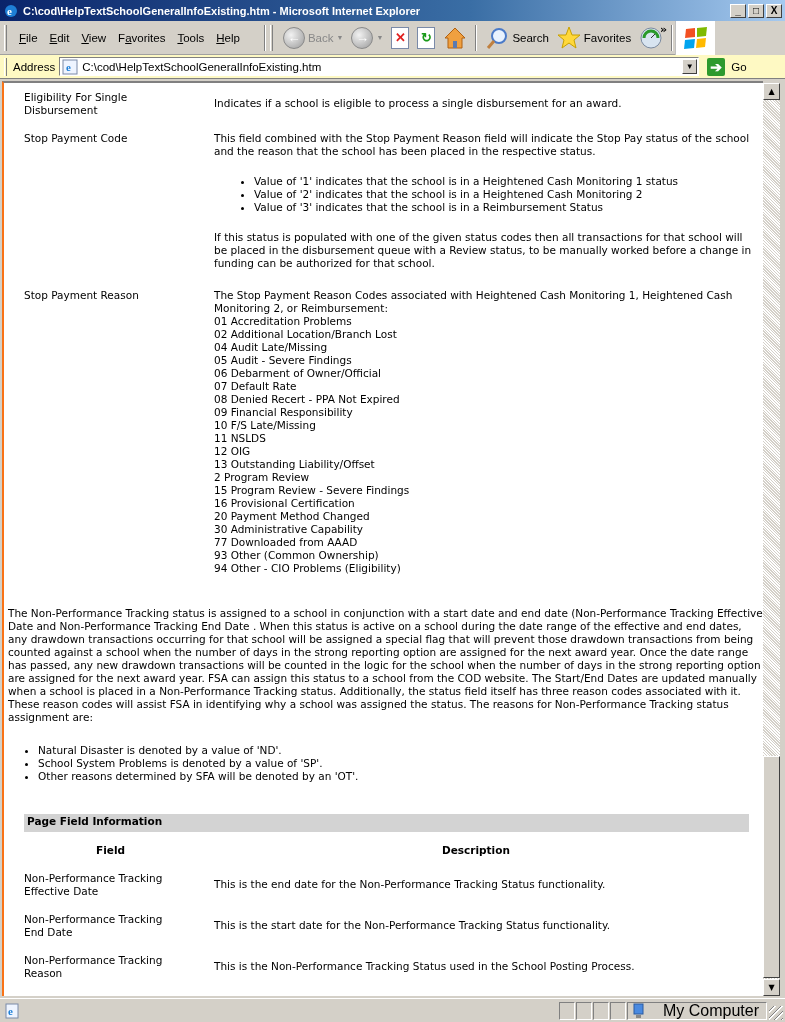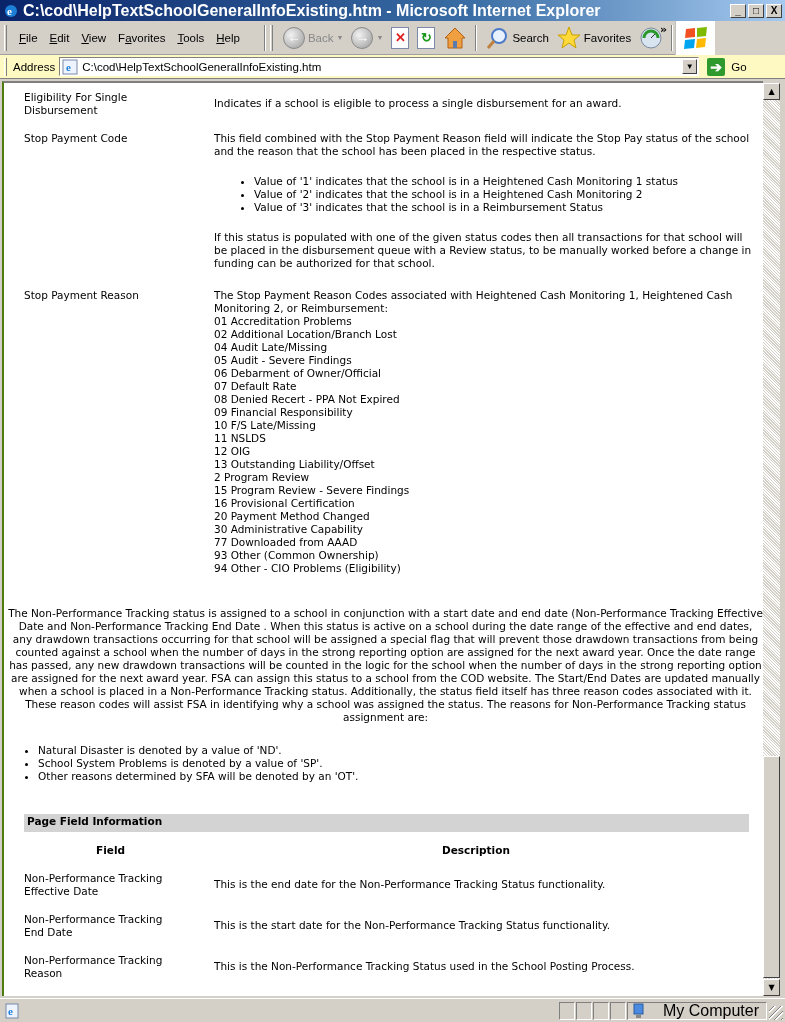--- a/index.html
+++ b/index.html
@@ -3,21 +3,21 @@
 <meta charset="utf-8">
 <style>
   * { box-sizing: border-box; margin: 0; padding: 0; }
   html, body { width: 785px; height: 1022px; overflow: hidden; background: #d4d0c8; }
   body { font-family: "DejaVu Sans", sans-serif; font-size: 11px; color: #000; position: relative; }
 
   .titlebar { position: absolute; left: 0; top: 0; width: 785px; height: 21px;
     background: linear-gradient(to right, #0a246a 0%, #3a6ea5 60%, #a6caf0 100%);
     color: #fff; font-weight: bold; font-size: 12px; display: flex; align-items: center; }
   .titlebar .ie-icon { width: 16px; height: 16px; margin: 0 4px 0 3px; }
-  .titlebar .title-text { flex: 1; white-space: nowrap; overflow: hidden; font-family: "Liberation Sans", sans-serif; font-size: 16px; }
+  .titlebar .title-text { flex: 1; white-space: nowrap; overflow: hidden; font-family: "Liberation Sans", sans-serif; font-size: 11px; }
   .win-btns { display: flex; gap: 2px; margin-right: 3px; }
   .win-btn { width: 16px; height: 14px; background: #d4d0c8; border: 1px solid; border-color: #fff #404040 #404040 #fff;
     color: #000; font-size: 10px; line-height: 12px; text-align: center; font-weight: bold; font-family: "Liberation Sans", sans-serif; }
 
   .toolbar-row { position: absolute; left: 0; top: 21px; width: 715px; height: 34px; background: #d4d0c8;
     border-bottom: 1px solid #a0a0a0; display: flex; align-items: center; }
   .grip { width: 3px; height: 26px; border-left: 1px solid #fff; border-right: 1px solid #808080; margin: 0 6px 0 4px; }
   .menu-item { padding: 0 6px; font-family: "Liberation Sans", sans-serif; font-size: 11.5px; }
   .menu-item u { text-decoration: underline; }
   .sep { width: 2px; height: 26px; border-left: 1px solid #808080; border-right: 1px solid #fff; margin: 0 4px; }
@@ -30,31 +30,31 @@
   .chevrons { position: absolute; right: 48px; top: 2px; font-size: 11px; font-weight: bold; }
 
   .address-row { position: absolute; left: 0; top: 55px; width: 785px; height: 24px; background: #fef9c3; display: flex; align-items: center; border-bottom: 1px solid #808080; }
   .addr-label { font-family: "Liberation Sans", sans-serif; font-size: 11.5px; padding: 0 4px 0 0; }
   .addr-box { width: 640px; height: 19px; background: #fff; border: 1px solid; border-color: #808080 #fff #fff #808080; display: flex; align-items: center; font-family: "Liberation Sans", sans-serif; font-size: 11.5px; position: relative; }
   .addr-box .addr-text { margin-left: 4px; white-space: nowrap; }
   .addr-drop { position: absolute; right: 1px; top: 1px; width: 15px; height: 15px; background: #d4d0c8; border: 1px solid; border-color: #fff #404040 #404040 #fff; font-size: 8px; text-align: center; line-height: 13px; }
   .go-btn { display: flex; align-items: center; gap: 6px; margin-left: 8px; font-family: "Liberation Sans", sans-serif; font-size: 11.5px; }
   .go-icon { width: 18px; height: 18px; background: #2e9a2e; border-radius: 2px; color: #fff; font-weight: bold; text-align: center; line-height: 18px; font-size: 14px; }
 
-  .viewport { position: absolute; left: 2px; top: 81px; width: 761px; height: 915px; background: #fff; overflow: hidden; border-left: 2px solid #4d7c0f; border-top: 2px solid #808080; }
+  .viewport { position: absolute; left: 2px; top: 81px; width: 761px; height: 915px; background: #fff; overflow: hidden; border-left: 2px solid #f97316; border-top: 2px solid #808080; }
   .content { position: absolute; left: 0; top: 0; width: 761px; font-family: "DejaVu Sans", sans-serif; font-size: 10.5px; line-height: 13px; }
 
   .field-row { position: absolute; left: 20px; width: 730px; }
   .field-name { position: absolute; left: 0; width: 180px; }
   .field-desc { position: absolute; left: 190px; width: 540px; }
   .desc-bullets { margin: 17px 0 17px 40px; list-style: disc; }
   .desc-bullets li { margin-left: 0; }
   .code-line { display: block; }
 
-  .para { position: absolute; left: 4px; width: 755px; text-align: center; }
+  .para { position: absolute; left: 4px; width: 755px; }
   .np-bullets { position: absolute; left: 30px; width: 700px; list-style: disc; }
   .np-bullets li { margin-left: 4px; }
 
   .section-bar { position: absolute; left: 20px; top: 731px; width: 725px; height: 18px; background: #d3d3d3; font-weight: bold; padding-left: 3px; line-height: 15px; }
   .col-header { position: absolute; top: 761px; font-weight: bold; }
 
   .scrollbar { position: absolute; left: 763px; top: 83px; width: 17px; height: 913px;
     background-color: #ece9e6; background-image: repeating-linear-gradient(45deg, #d4d0c8 0 1px, #fff 1px 2px); }
   .sb-btn { position: absolute; left: 0; width: 17px; height: 17px; background: #d4d0c8; border: 1px solid; border-color: #fff #404040 #404040 #fff; font-size: 8px; text-align: center; line-height: 15px; }
   .sb-thumb { position: absolute; left: 0; top: 673px; width: 17px; height: 222px; background: #d4d0c8; border: 1px solid; border-color: #fff #404040 #404040 #fff; }

